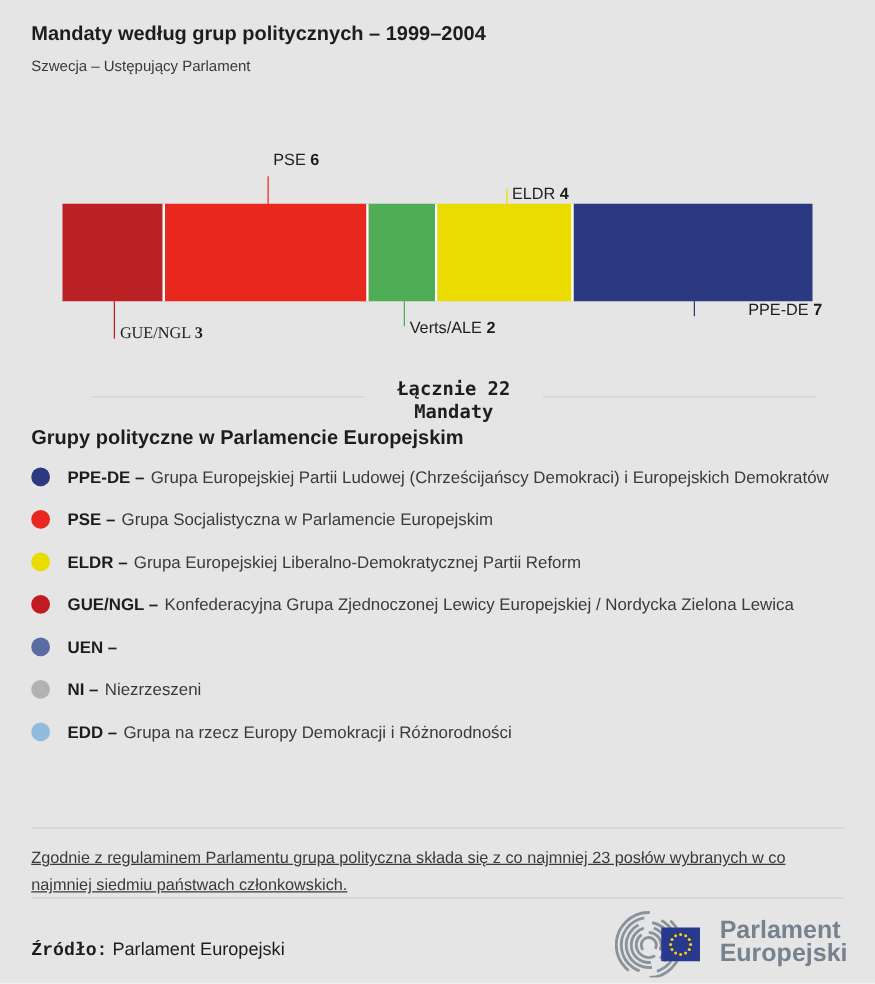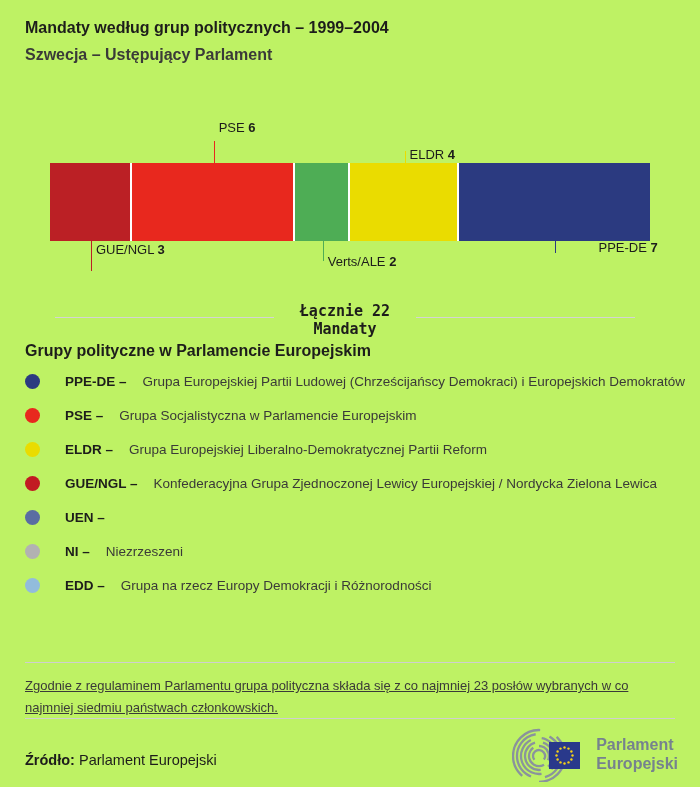--- a/index.html
+++ b/index.html
@@ -1,68 +1,68 @@
 <!DOCTYPE html>
 <html lang="pl"><head>
 <meta charset="utf-8">
 <style>
   html,body{margin:0;padding:0;background:#fff;}
   .page{
-    position:relative;width:700px;height:787px;background:#bef264;overflow:hidden;
+    position:relative;width:700px;height:787px;background:#e5e5e5;overflow:hidden;
     font-family:"Liberation Sans", sans-serif;color:#1d1d1b;
   }
   .title{position:absolute;left:25px;top:19px;font-size:16px;font-weight:bold;color:#1d1d1b;}
-  .subtitle{position:absolute;left:25px;top:46px;font-size:16px;font-weight:bold;color:#3a3a38;text-align:center;}
+  .subtitle{position:absolute;left:25px;top:46px;font-size:12px;font-weight:normal;color:#3a3a38;text-align:center;}
 
   
   .chart{position:absolute;left:0;top:0;width:700px;height:300px;}
   .seg{position:absolute;box-sizing:border-box;}
   .callout-line{position:absolute;width:1.5px;}
   .callout-label{position:absolute;font-size:13px;white-space:nowrap;color:#1d1d1b;height:16px;line-height:16px;}
   .callout-label b{font-weight:bold;}
 
   
-  .total{position:absolute;left:55px;top:302px;width:580px;display:flex;}
+  .total{position:absolute;left:73px;top:302px;width:580px;display:flex;}
   .total .rule{flex:1;height:1px;background:#d4d4d4;margin-top:15px;}
   .total-text{
     padding:0 26px;text-align:center;
     font-family:"DejaVu Sans Mono", monospace;font-weight:bold;font-size:15px;line-height:18px;color:#1d1d1b;
   }
 
   .legend-heading{position:absolute;left:25px;top:342px;font-size:16px;font-weight:bold;color:#1d1d1b;}
 
   .legend{position:absolute;left:25px;top:364px;width:660px;}
-  .legend-row{display:flex;align-items:center;height:34px;white-space:nowrap;gap:11px;}
+  .legend-row{display:flex;align-items:center;height:34px;white-space:nowrap;}
   .dot{width:15px;height:15px;border-radius:50%;flex:0 0 15px;margin-right:14px;}
   .abbr{font-weight:bold;font-size:13.5px;color:#1d1d1b;}
   .desc{font-size:13.5px;color:#3a3a38;margin-left:5px;}
 
   .hr{position:absolute;left:25px;width:650px;height:1px;background:#cfcfcf;}
   .hr1{top:662px;}
   .hr2{top:718px;}
   .note{position:absolute;left:25px;top:675px;width:630px;font-size:13px;line-height:22px;color:#3a3a38;text-decoration:underline;}
 
   .source{position:absolute;left:25px;top:752px;font-size:14.5px;color:#1d1d1b;}
-  .source b{font-weight:bold;}
+  .source b{font-weight:bold;font-family:Liberation Mono, monospace;}
 
   .logo{position:absolute;right:22px;top:726px;display:flex;align-items:center;}
-  .logo-text{margin-left:8px;font-size:16px;font-weight:bold;color:#76828e;line-height:19px;}
+  .logo-text{margin-left:8px;font-size:20px;font-weight:bold;color:#76828e;line-height:19px;}
 </style>
 </head>
 <body>
 
 <div class="page">
 
   <div class="title">Mandaty według grup politycznych – 1999–2004</div>
   <div class="subtitle">Szwecja – Ustępujący Parlament</div>
 
   <div class="chart">
       <div class="seg" style="left: 50px; top: 163px; width: 81.8182px; height: 78px; background: rgb(187, 32, 37); border-right: 2px solid rgb(255, 255, 255);"></div>
       <div class="callout-line" style="left: 90.9091px; top: 241px; height: 30px; background: rgb(187, 32, 37);"></div>
-      <div class="callout-label" style="left: 95.9091px; top: 242px;"><span>GUE/NGL </span><b>3</b></div>
+      <div class="callout-label" style="left: 95.9091px; top: 258px; font-family: Liberation Serif, serif;"><span>GUE/NGL </span><b>3</b></div>
       <div class="seg" style="left: 131.818px; top: 163px; width: 163.636px; height: 78px; background: rgb(232, 40, 30); border-right: 2px solid rgb(255, 255, 255);"></div>
       <div class="callout-line" style="left: 213.636px; top: 141px; height: 22px; background: rgb(232, 40, 30);"></div>
       <div class="callout-label" style="left: 218.636px; top: 120px;"><span>PSE </span><b>6</b></div>
       <div class="seg" style="left: 295.455px; top: 163px; width: 54.5455px; height: 78px; background: rgb(78, 173, 85); border-right: 2px solid rgb(255, 255, 255);"></div>
       <div class="callout-line" style="left: 322.727px; top: 241px; height: 20px; background: rgb(78, 173, 85);"></div>
       <div class="callout-label" style="left: 327.727px; top: 254px;"><span>Verts/ALE </span><b>2</b></div>
       <div class="seg" style="left: 350px; top: 163px; width: 109.091px; height: 78px; background: rgb(234, 220, 0); border-right: 2px solid rgb(255, 255, 255);"></div>
       <div class="callout-line" style="left: 404.545px; top: 151px; height: 12px; background: rgb(234, 220, 0);"></div>
       <div class="callout-label" style="left: 409.545px; top: 147px;"><span>ELDR </span><b>4</b></div>
       <div class="seg" style="left: 459.091px; top: 163px; width: 190.909px; height: 78px; background: rgb(43, 58, 128);"></div>

